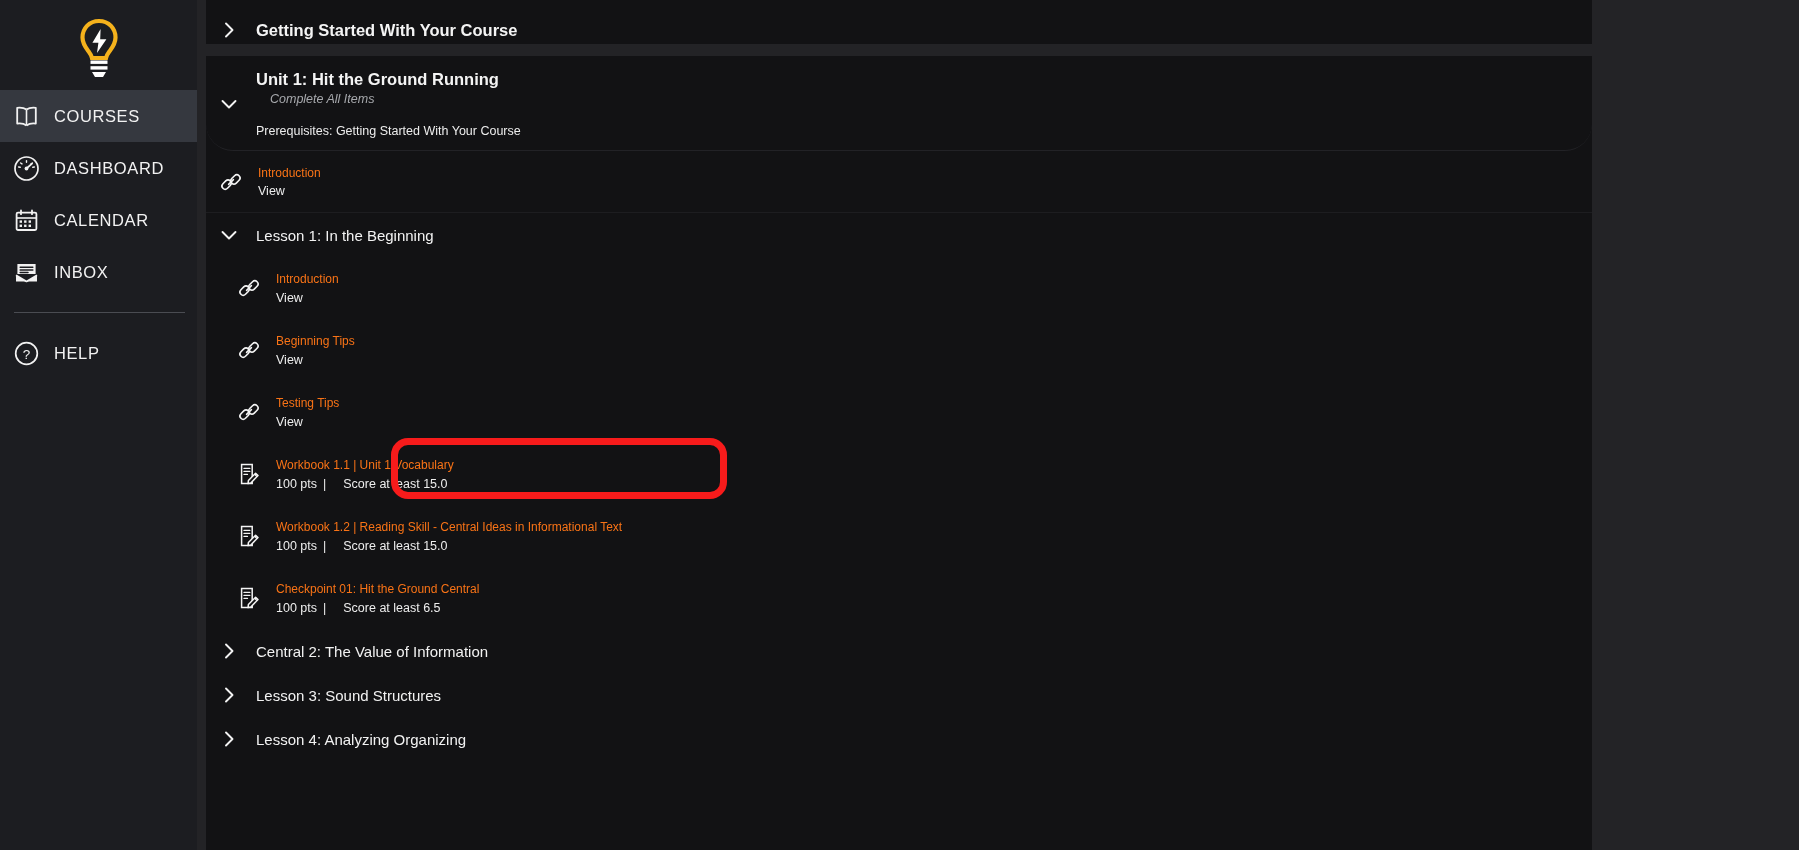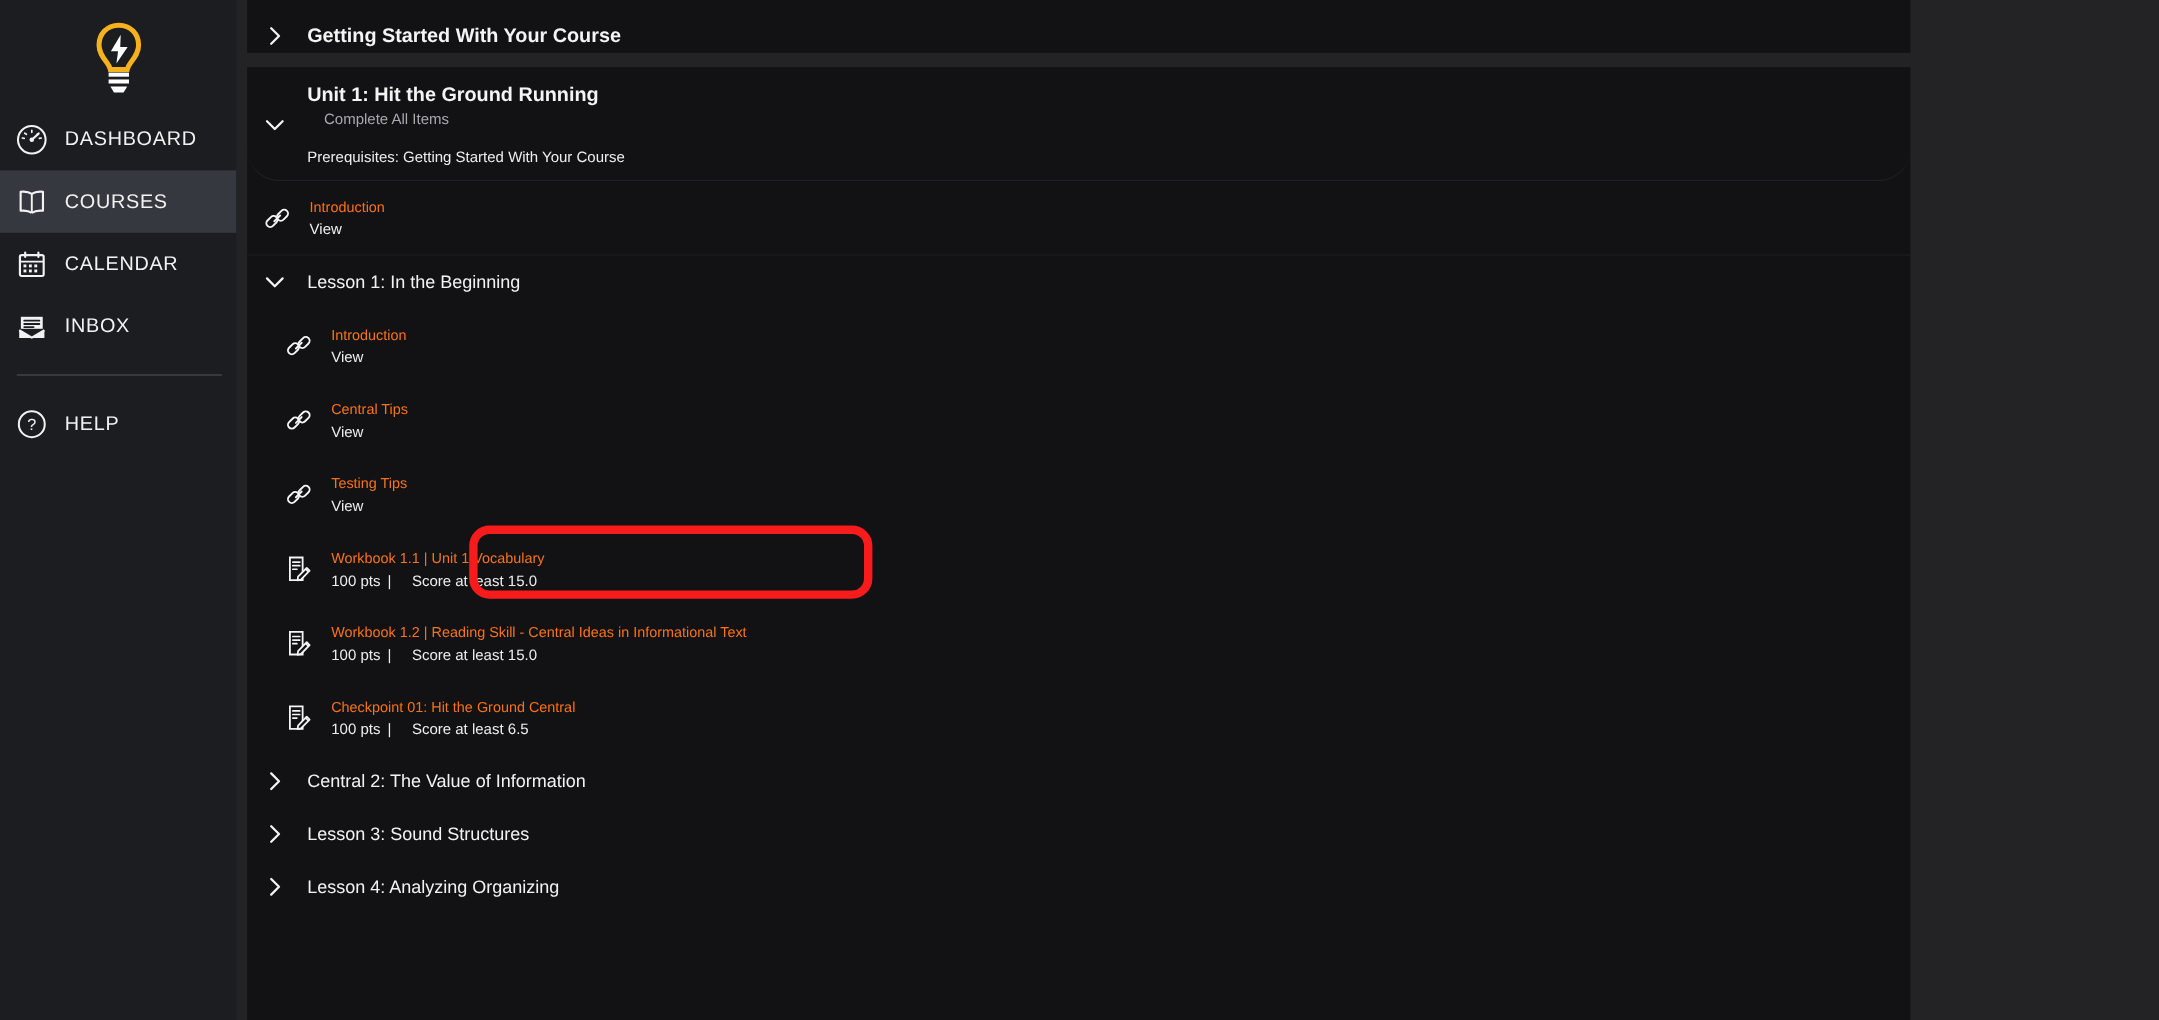--- a/index.html
+++ b/index.html
@@ -108,20 +108,21 @@
   }
   .unit-head .col { display: flex; flex-direction: column; }
   .unit-title {
     font-size: 16.5px;
     font-weight: bold;
     color: #f4f4f4;
     margin-bottom: 3px;
   }
   .unit-sub {
     font-size: 12.5px;
+    font-style: italic;
     color: #a7a9ad;
     margin-left: 14px;
     margin-bottom: 18px;
   }
   .unit-prereq {
     font-size: 12.5px;
     color: #ededed;
   }
 
   
@@ -198,41 +199,41 @@
           <path d="M23 3 C13 3 6.5 10.5 6.5 19.5 C6.5 26 10 30 13 34 C14.8 36.4 15.6 38 16 40 L30 40
                    C30.4 38 31.2 36.4 33 34 C36 30 39.5 26 39.5 19.5 C39.5 10.5 33 3 23 3 Z" fill="none" stroke="#f5b21c" stroke-width="4.2"></path>
           <path d="M24.6 11 L16.4 24.8 L22.4 24.8 L21 35 L30.4 21.2 L24.2 21.2 Z" fill="#ffffff"></path>
           <rect x="14.5" y="42.5" width="17" height="3.4" fill="#ffffff"></rect>
           <rect x="14.5" y="48.2" width="17" height="3.4" fill="#ffffff"></rect>
           <path d="M16 54 L30 54 L27 59 L19 59 Z" fill="#ffffff"></path>
         </svg>
       </span>
     </div>
 
+    <div class="nav-item active">
+      <span class="nav-icon">
+        <svg width="27" height="27" viewBox="0 0 27 27">
+          <path d="M13.5 6.6 C11 4.8 7.7 4.4 4.2 4.8 L4.2 20.6 C7.7 20.2 11 20.6 13.5 22.4" fill="none" stroke="#f2f2f2" stroke-width="1.8" stroke-linejoin="round"></path>
+          <path d="M13.5 6.6 C16 4.8 19.3 4.4 22.8 4.8 L22.8 20.6 C19.3 20.2 16 20.6 13.5 22.4" fill="none" stroke="#f2f2f2" stroke-width="1.8" stroke-linejoin="round"></path>
+          <path d="M13.5 6.6 L13.5 22.4" stroke="#f2f2f2" stroke-width="1.6"></path>
+        </svg>
+      </span>
+      <span class="nav-label">COURSES</span>
+    </div>
+
     <div class="nav-item">
       <span class="nav-icon">
         <svg width="27" height="27" viewBox="0 0 27 27">
           <circle cx="13.5" cy="13.5" r="11.5" fill="none" stroke="#f2f2f2" stroke-width="1.7"></circle>
           <circle cx="13.5" cy="13.5" r="1.9" fill="#f2f2f2"></circle>
           <path d="M13.5 13.5 L19 8.6" stroke="#f2f2f2" stroke-width="1.8" stroke-linecap="round"></path>
           <path d="M5.6 12 l1.6 .3 M7.6 8 l1.4 .9 M13.5 5.6 l0 1.7 M19.4 8 l-1.4 .9 M21.4 12 l-1.6 .3" stroke="#f2f2f2" stroke-width="1.4" stroke-linecap="round"></path>
         </svg>
       </span>
       <span class="nav-label">DASHBOARD</span>
-    </div>
-
-    <div class="nav-item active">
-      <span class="nav-icon">
-        <svg width="27" height="27" viewBox="0 0 27 27">
-          <path d="M13.5 6.6 C11 4.8 7.7 4.4 4.2 4.8 L4.2 20.6 C7.7 20.2 11 20.6 13.5 22.4" fill="none" stroke="#f2f2f2" stroke-width="1.8" stroke-linejoin="round"></path>
-          <path d="M13.5 6.6 C16 4.8 19.3 4.4 22.8 4.8 L22.8 20.6 C19.3 20.2 16 20.6 13.5 22.4" fill="none" stroke="#f2f2f2" stroke-width="1.8" stroke-linejoin="round"></path>
-          <path d="M13.5 6.6 L13.5 22.4" stroke="#f2f2f2" stroke-width="1.6"></path>
-        </svg>
-      </span>
-      <span class="nav-label">COURSES</span>
     </div>
 
     <div class="nav-item">
       <span class="nav-icon">
         <svg width="27" height="27" viewBox="0 0 27 27">
           <rect x="3.6" y="5.6" width="19.8" height="17.4" rx="1.4" fill="none" stroke="#f2f2f2" stroke-width="1.8"></rect>
           <path d="M3.6 11 L23.4 11" stroke="#f2f2f2" stroke-width="1.6"></path>
           <path d="M8 3.4 L8 7.2 M19 3.4 L19 7.2" stroke="#f2f2f2" stroke-width="1.8" stroke-linecap="round"></path>
           <g fill="#f2f2f2">
             <rect x="6.6" y="13.4" width="2.4" height="2.4"></rect>
@@ -351,21 +352,21 @@
           <span class="row-icon">
             <svg width="24" height="24" viewBox="0 0 24 24">
               <g fill="none" stroke="#f4f4f4" stroke-width="1.6" stroke-linecap="round">
                 <rect x="2.4" y="11.4" width="10.4" height="6.4" rx="3.2" transform="rotate(-45 7.6 14.6)"></rect>
                 <rect x="11.2" y="6.2" width="10.4" height="6.4" rx="3.2" transform="rotate(-45 16.4 9.4)"></rect>
                 <path d="M9.6 14.4 L14.4 9.6"></path>
               </g>
             </svg>
           </span>
           <span class="row-body">
-            <span class="row-link">Central Tips</span>
+            <span class="row-link">Beginning Tips</span>
             <span class="row-meta">View</span>
           </span>
         </div>
 
         <div class="row lvl2 nosep">
           <span class="row-icon">
             <svg width="24" height="24" viewBox="0 0 24 24">
               <g fill="none" stroke="#f4f4f4" stroke-width="1.6" stroke-linecap="round">
                 <rect x="2.4" y="11.4" width="10.4" height="6.4" rx="3.2" transform="rotate(-45 7.6 14.6)"></rect>
                 <rect x="11.2" y="6.2" width="10.4" height="6.4" rx="3.2" transform="rotate(-45 16.4 9.4)"></rect>

